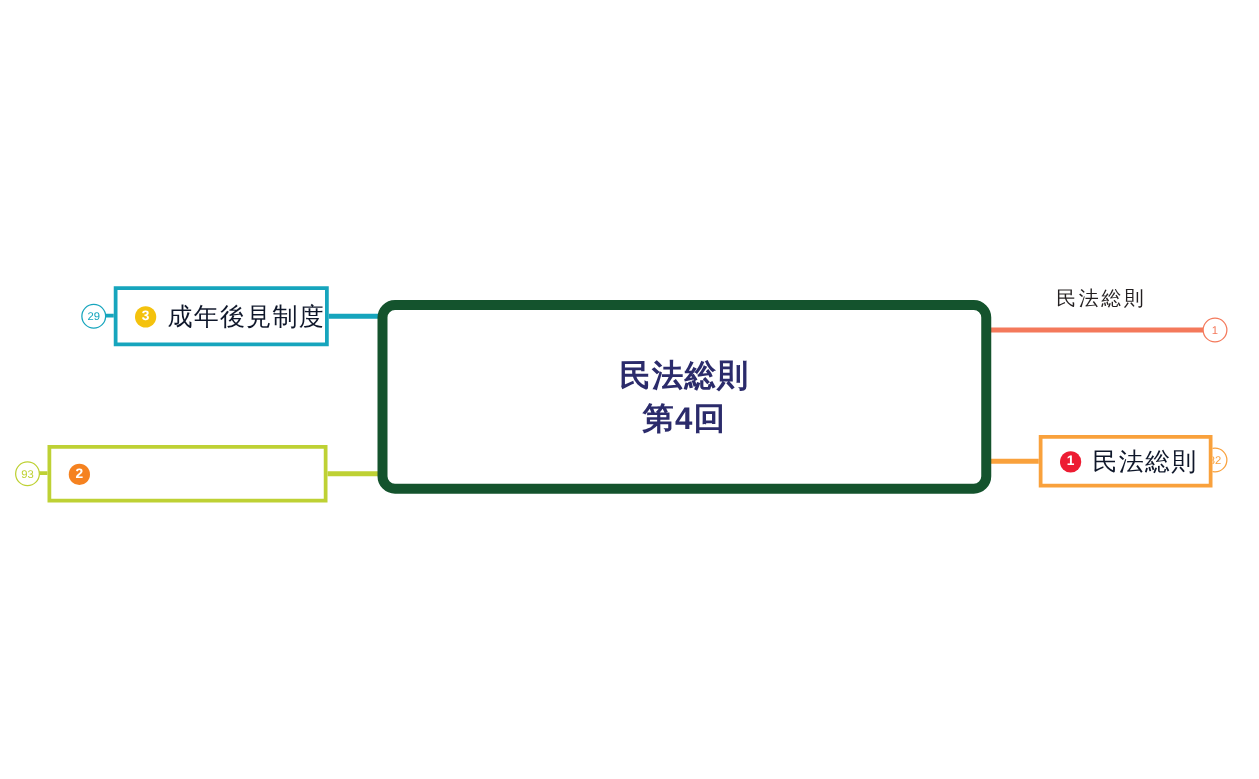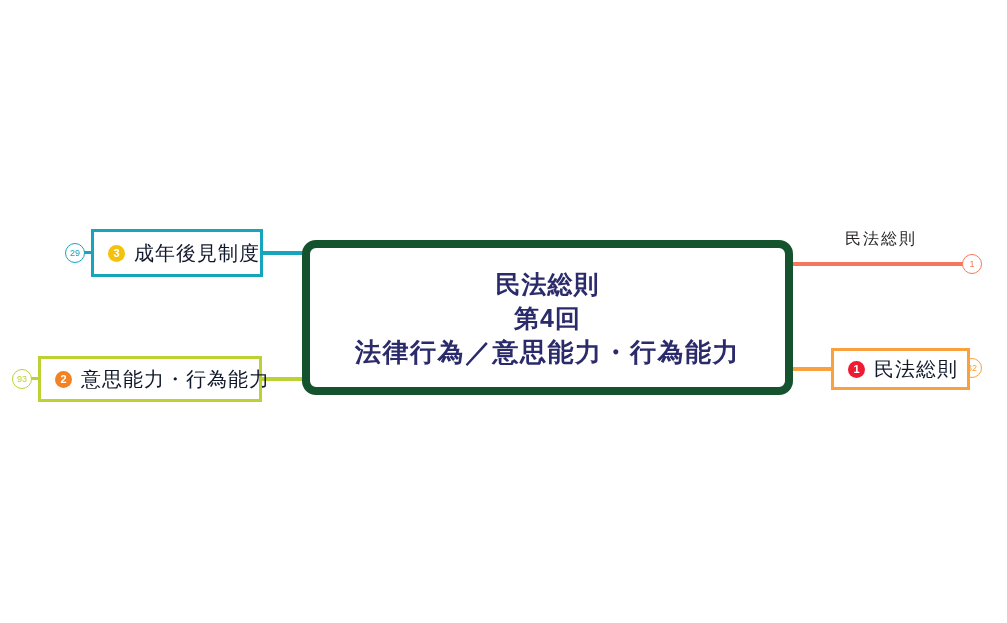--- a/index.html
+++ b/index.html
@@ -140,32 +140,30 @@
   <div class="conn" id="conn-kouken"></div>
   <div class="conn" id="conn-kouken-stub"></div>
   <div class="conn" id="conn-ishi"></div>
   <div class="conn" id="conn-ishi-stub"></div>
   <div class="conn" id="conn-houritsu"></div>
   <div class="conn" id="conn-houritsu-stub"></div>
 
   <div class="root-node">
     <div class="root-line">民法総則</div>
     <div class="root-line">第4回</div>
-    <div class="root-line l3">法律行為／意思能力・行為能力</div>
   </div>
 
   <div class="branch-box" id="node-kouken">
     <span class="num-disc" style="background:#f4c20d">3</span>
     <span class="branch-label">成年後見制度</span>
   </div>
   <div class="count-badge" id="badge-kouken">29</div>
 
   <div class="branch-box" id="node-ishi">
     <span class="num-disc" style="background:#f58220">2</span>
-    <span class="branch-label">意思能力・行為能力</span>
   </div>
   <div class="count-badge" id="badge-ishi">93</div>
 
   <div class="branch-box" id="node-houritsu">
     <span class="num-disc" style="background:#ed1c32">1</span>
     <span class="branch-label">民法総則</span>
   </div>
   <div class="count-badge" id="badge-houritsu">32</div>
 
   <div id="label-announce">民法総則</div>

